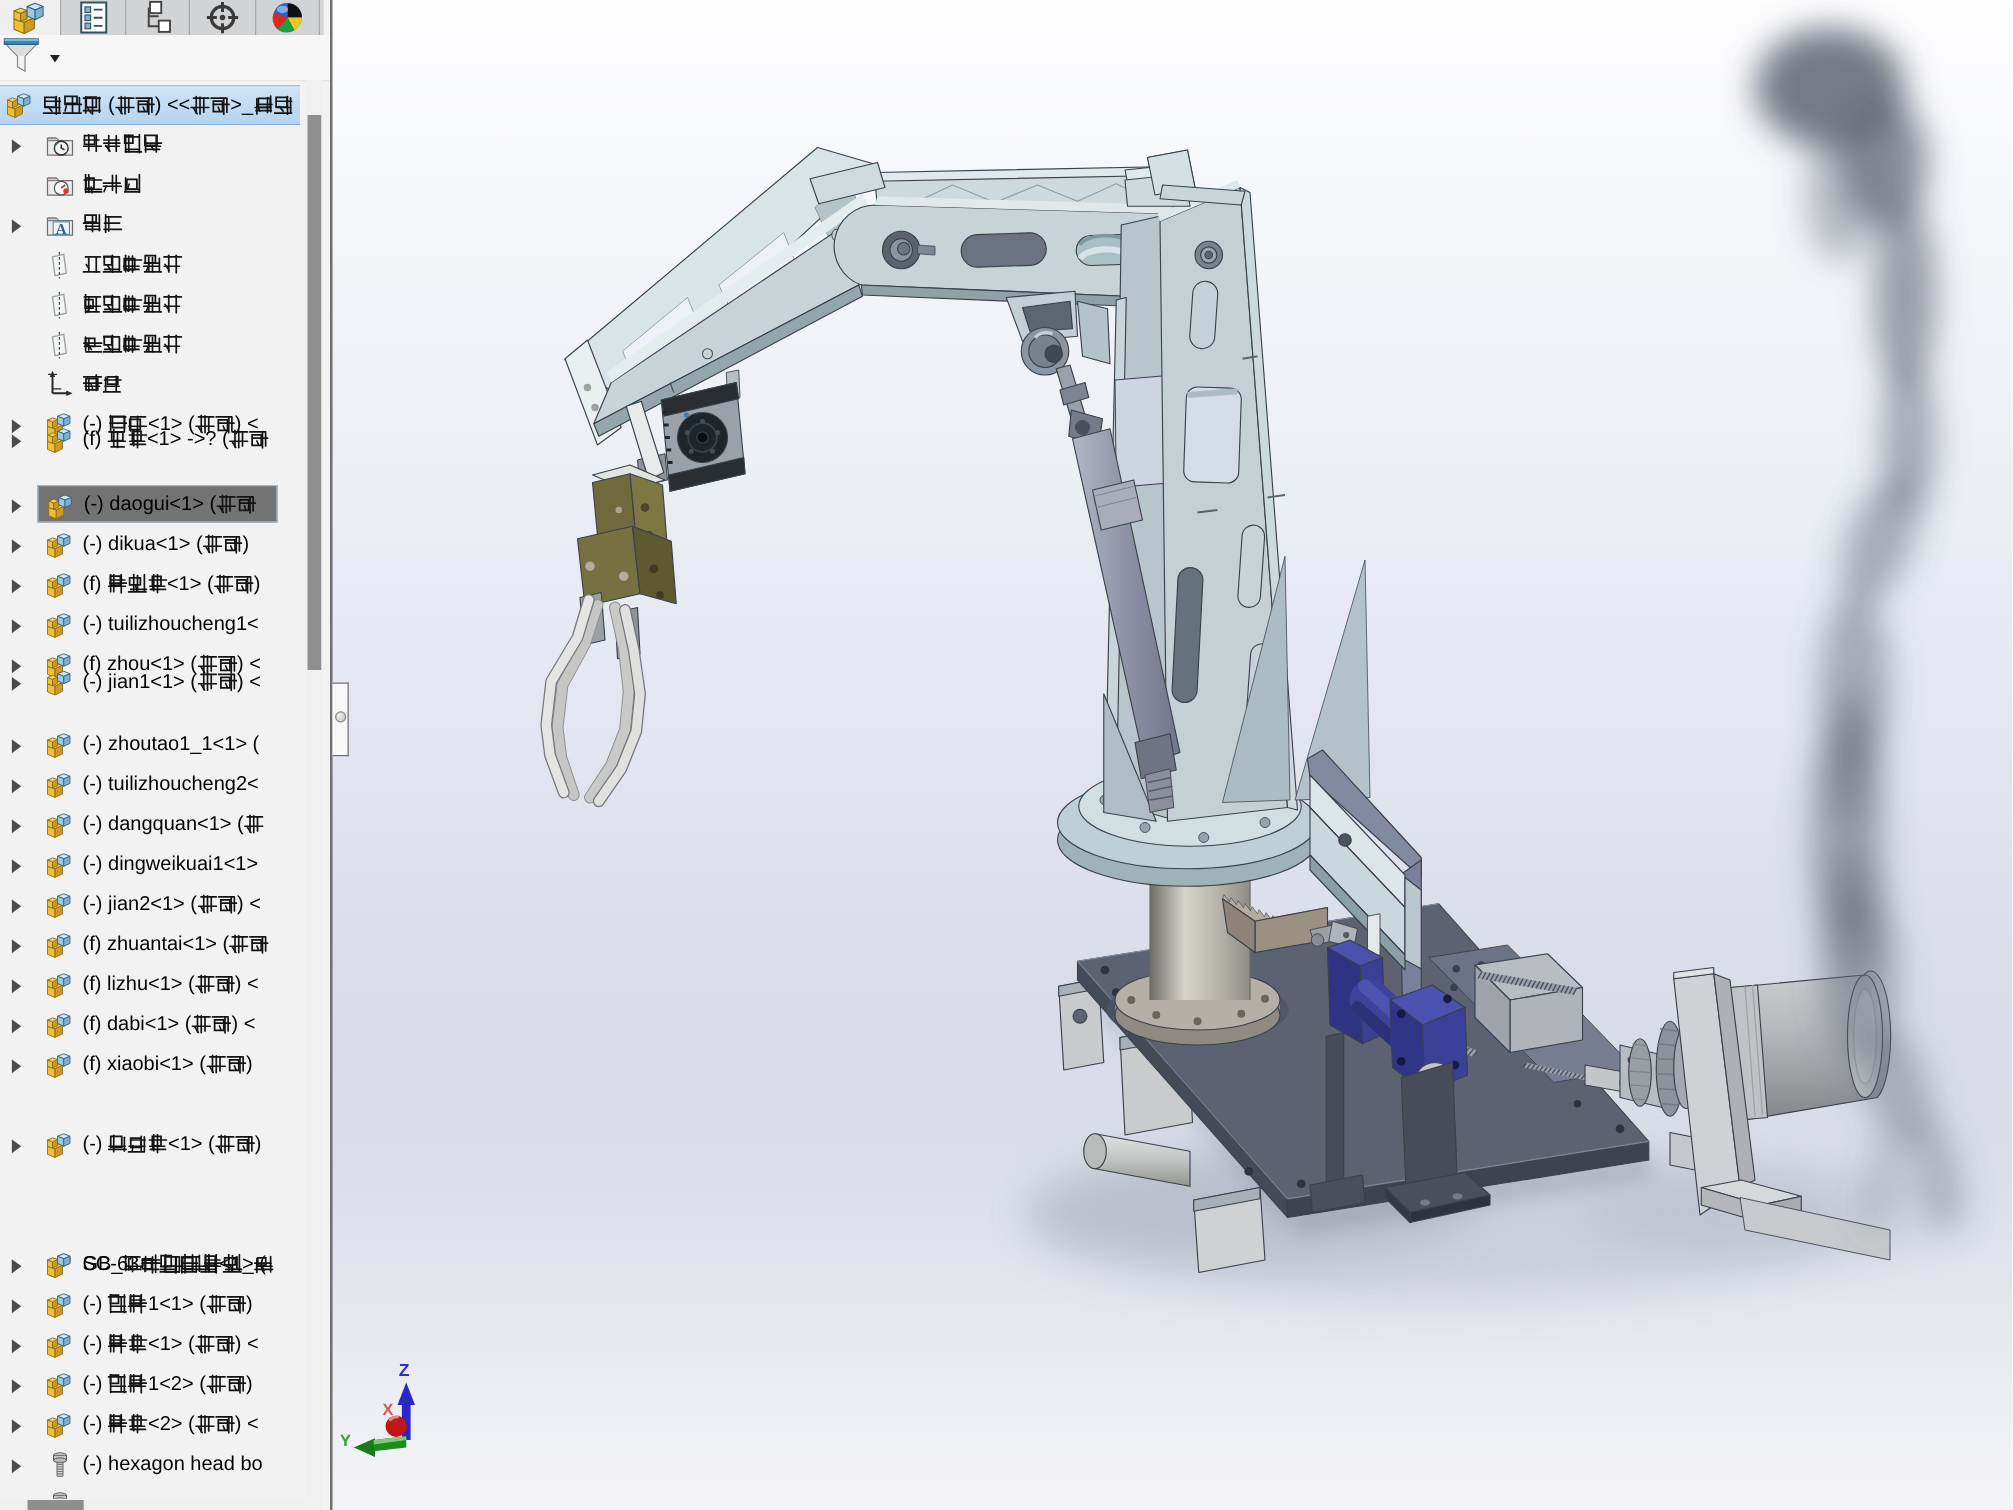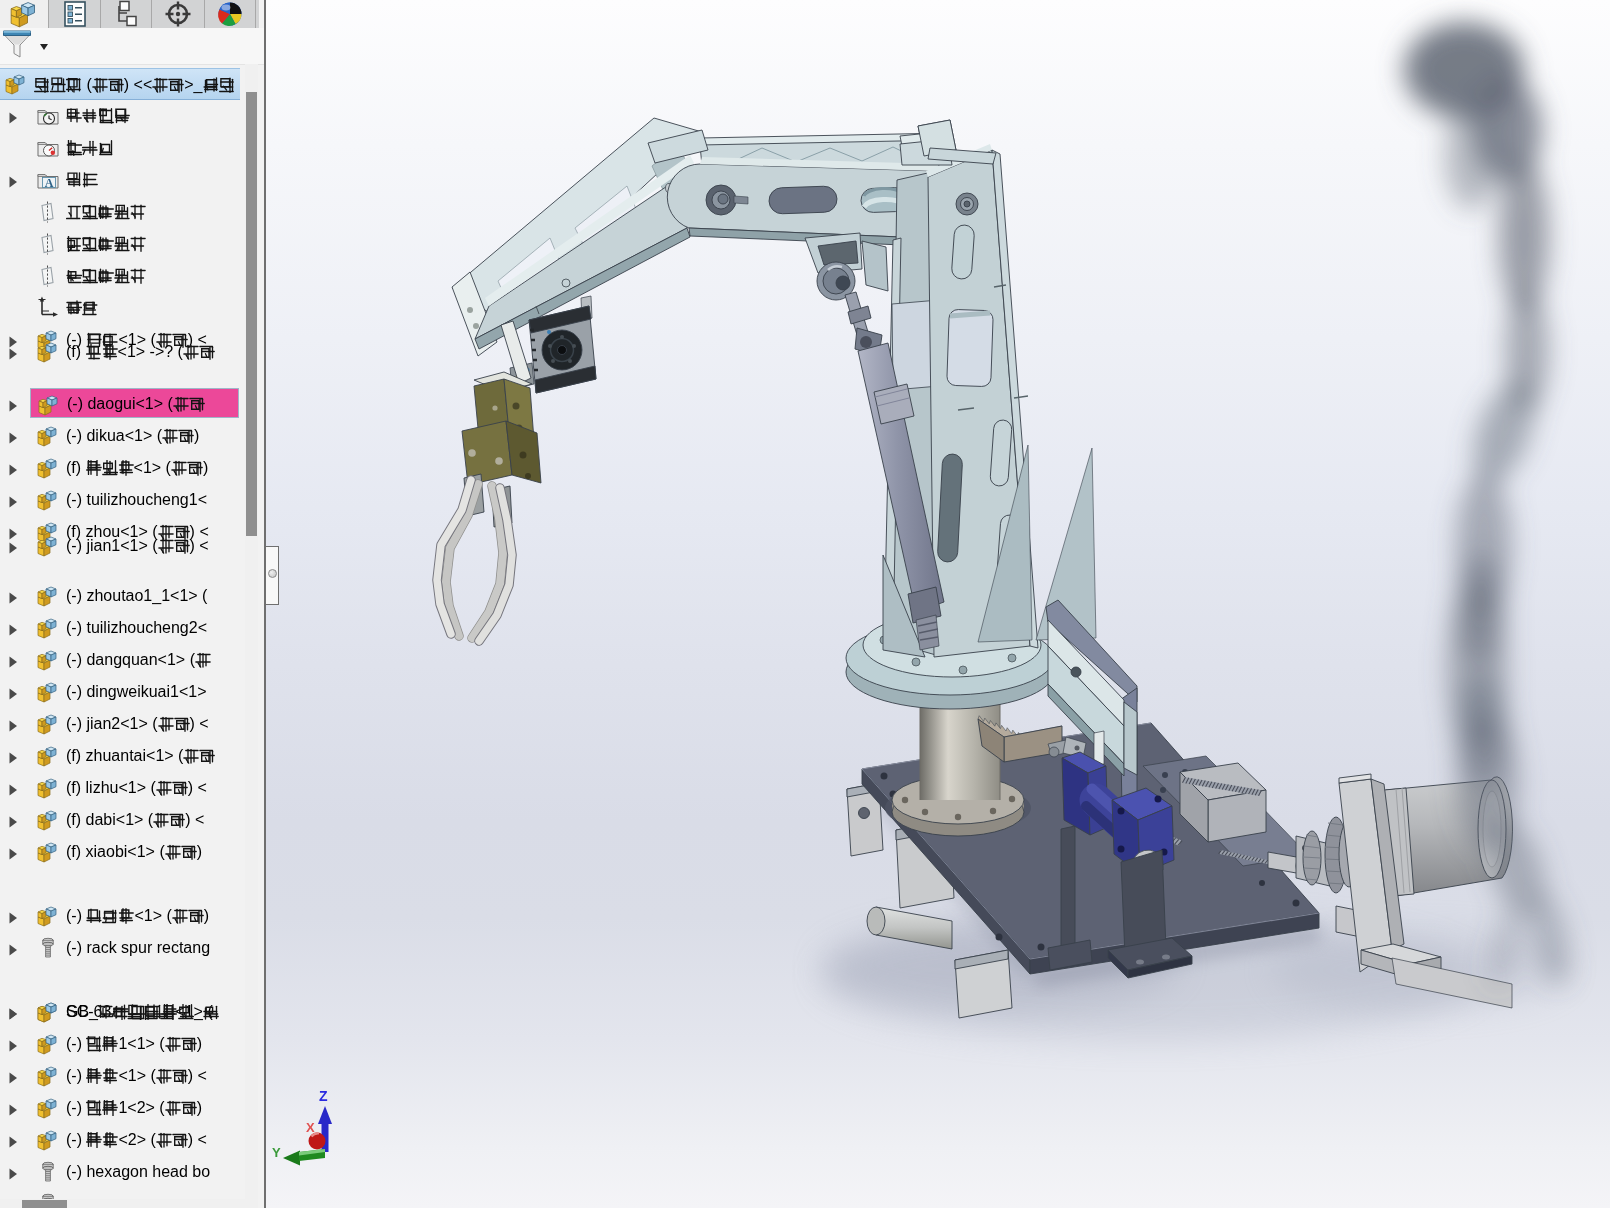--- a/index.html
+++ b/index.html
@@ -12,21 +12,21 @@
 .tab{position:absolute;top:0;height:28px;border-right:1px solid #a8a8a8;display:flex;align-items:center;justify-content:center;}
 .tab.act{background:#efefef;}
 #filter{position:absolute;left:0;top:28px;width:264px;height:36px;background:#f7f7f7;border-bottom:1px solid #e4e4e4;}
 #fcaret{position:absolute;left:40px;top:16px;width:0;height:0;border-left:4.5px solid transparent;border-right:4.5px solid transparent;border-top:6px solid #222;}
 #tree{position:absolute;left:0;top:0;width:245px;height:1208px;overflow:hidden;}
 .row{position:absolute;left:0;width:245px;height:32px;white-space:nowrap;overflow:hidden;font-size:16px;color:#000;}
 .row .aw{position:absolute;left:8px;top:10px;}
 .row .ic{position:absolute;left:36px;top:4px;}
 .row .tx{position:absolute;left:66px;top:0;line-height:32px;}
 .row.hl{background:linear-gradient(#cfe4f7,#b5d4ef);border-top:1px solid #9cc2e4;border-bottom:1px solid #86b0d8;width:240px;box-sizing:border-box;}.row.hl .ic{left:4px;top:3px;} .row.hl .tx{left:34px;}
-.selbox{position:absolute;left:30px;top:0px;width:209px;height:30px;background:#ec4899;border:1px solid #9fb6c9;box-sizing:border-box;}
+.selbox{position:absolute;left:30px;top:0px;width:192px;height:30px;background:#737373;border:1px solid #9fb6c9;box-sizing:border-box;}
 .selbox .ic{left:6px;}
 .selbox .tx{left:36px;line-height:29px;}
 #vscroll{position:absolute;left:245px;top:64px;width:13px;height:1144px;background:#f0f0f0;}
 #vthumb{position:absolute;left:1px;top:28px;width:11px;height:444px;background:#8f8f8f;}
 #hscroll{position:absolute;left:0px;top:1199px;width:245px;height:9px;background:#f0f0f0;}
 #hthumb{position:absolute;left:22px;top:1px;width:45px;height:8px;background:#8f8f8f;}
 #pedge{position:absolute;left:264px;top:0;width:2px;height:1208px;background:#6f6f6f;}
 #splitter{position:absolute;left:266px;top:546px;width:13px;height:59px;background:#f8f8f8;border:1.5px solid #6f6f6f;border-left:none;box-sizing:border-box;}
 #splitter .dot{position:absolute;left:1.5px;top:22px;width:9px;height:9px;border-radius:50%;background:radial-gradient(circle at 35% 35%,#efefef,#c2c2c2);border:1px solid #8a8a8a;box-sizing:border-box;}
 .hz{display:inline-block;}
@@ -1414,33 +1414,20 @@
             <path d="M3.0 10.8L5.7 15.1" stroke-width="1.3"></path>
           </svg><svg class="hz" width="16" height="16" viewBox="0 0 16 16" style="vertical-align:-2.5px" stroke="#141414" fill="none" stroke-linecap="round">
             <path d="M0.9 2.5L13.5 2.5" stroke-width="1.35"></path>
             <path d="M2.8 7.5L15.2 7.5" stroke-width="1.35"></path>
             <path d="M11.0 2.6L11.0 15.3" stroke-width="1.35"></path>
             <path d="M13.5 3.3L13.5 13.8" stroke-width="1.35"></path>
             <path d="M2.7 4.8H10.0V13.2H2.7Z" fill="none" stroke-width="1.4"></path>
             <path d="M6.5 9.7L7.9 13.0" stroke-width="1.3"></path>
           </svg><span>)</span></span>
       </div>
-<div class="row" style="top:932px">
-        <span class="aw"><svg class="arr" width="10" height="12" viewBox="0 0 10 12">
-            <polygon points="1.5,0.5 9,6 1.5,11.5" fill="#4a4a4a"></polygon>
-          </svg></span>
-        <span class="ic"><svg class="tic" width="24" height="24" viewBox="0 0 24 24">
-            <ellipse cx="12" cy="4.2" rx="5.2" ry="1.9" fill="#e8e8e8" stroke="#555" stroke-width="0.8"></ellipse>
-            <path d="M6.8 4.2 L6.8 8.2 L17.2 8.2 L17.2 4.2 Z" fill="#c9c9c9" stroke="#555" stroke-width="0.8"></path>
-            <ellipse cx="12" cy="8.2" rx="5.2" ry="1.9" fill="#bdbdbd" stroke="#555" stroke-width="0.8"></ellipse>
-            <path d="M9.6 9.8 L14.4 9.8 L14.4 21 L9.6 21 Z" fill="#d6d6d6" stroke="#666" stroke-width="0.8"></path>
-            <path d="M9.6 11.5 h4.8 M9.6 13.4 h4.8 M9.6 15.3 h4.8 M9.6 17.2 h4.8 M9.6 19.1 h4.8" stroke="#777" stroke-width="0.9"></path>
-          </svg></span>
-        <span class="tx"><span>(-) rack spur rectang</span></span>
-      </div>
 <div class="row" style="top:996px">
         <span class="aw"><svg class="arr" width="10" height="12" viewBox="0 0 10 12">
             <polygon points="1.5,0.5 9,6 1.5,11.5" fill="#4a4a4a"></polygon>
           </svg></span>
         <span class="ic"><svg class="tic" width="24" height="24" viewBox="0 0 24 24">
             <g stroke="#8a6d1d" stroke-width="0.7" stroke-linejoin="round">
               <polygon points="2,13 8,10.5 14,12 8,15" fill="#f7d84a"></polygon>
               <polygon points="2,13 8,15 8,22 2,19.5" fill="#f0c030"></polygon>
               <polygon points="8,15 14,12 14,19 8,22" fill="#cf9a1f"></polygon>
               <polygon points="2,8 6,6.3 10,7.7 6,9.6" fill="#f7d84a"></polygon>

